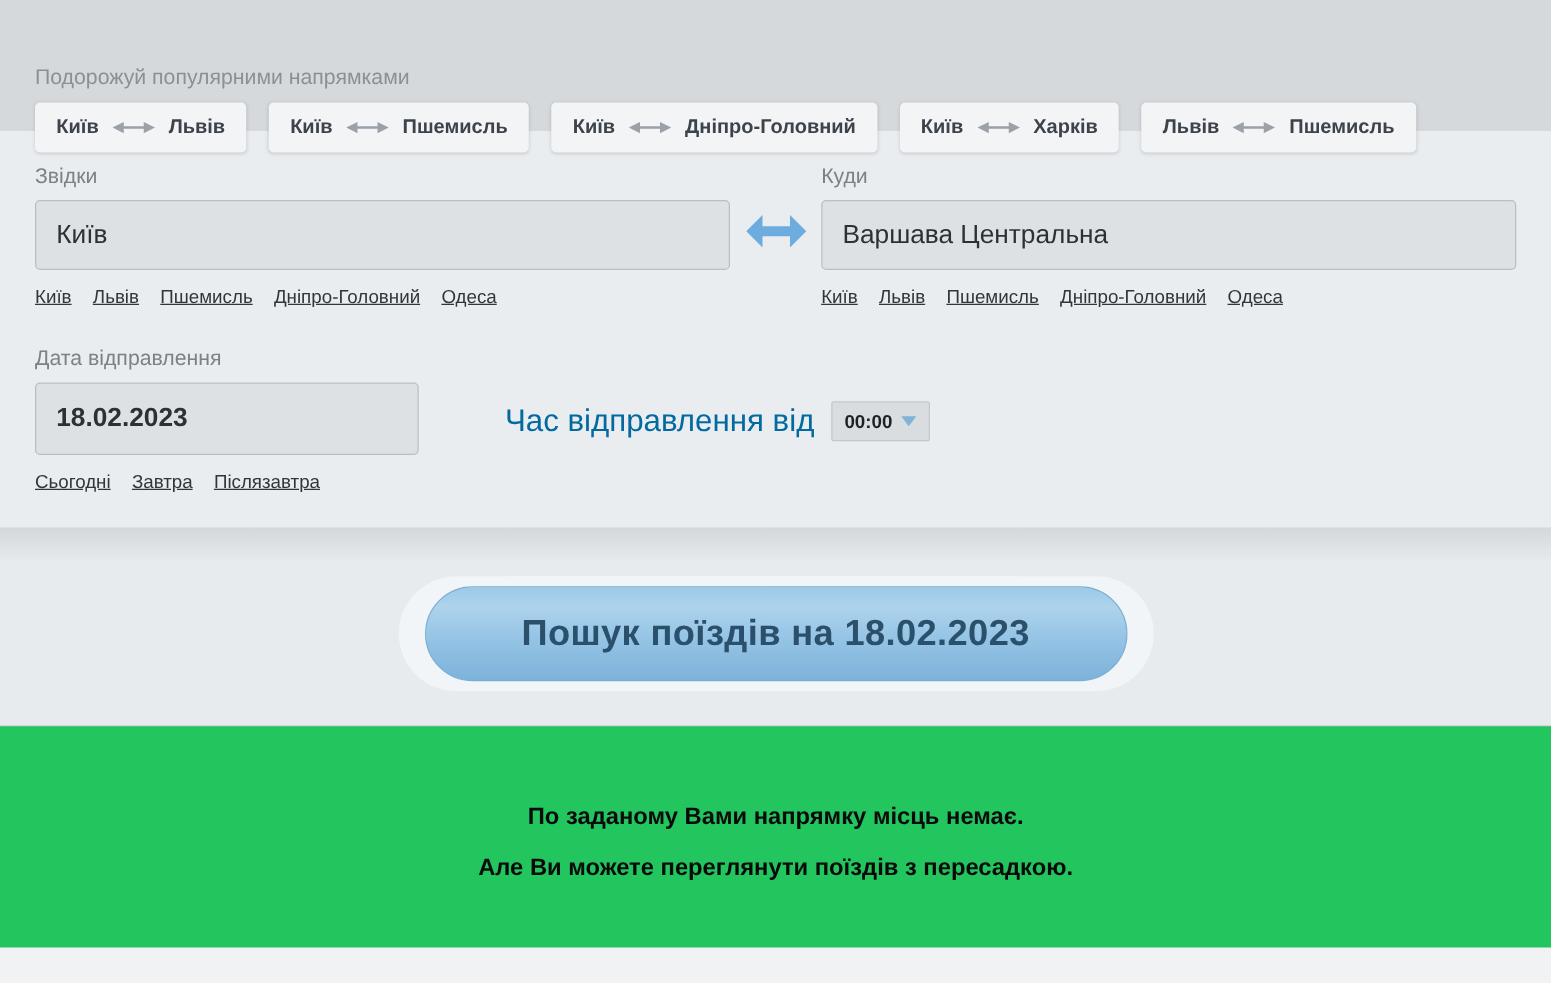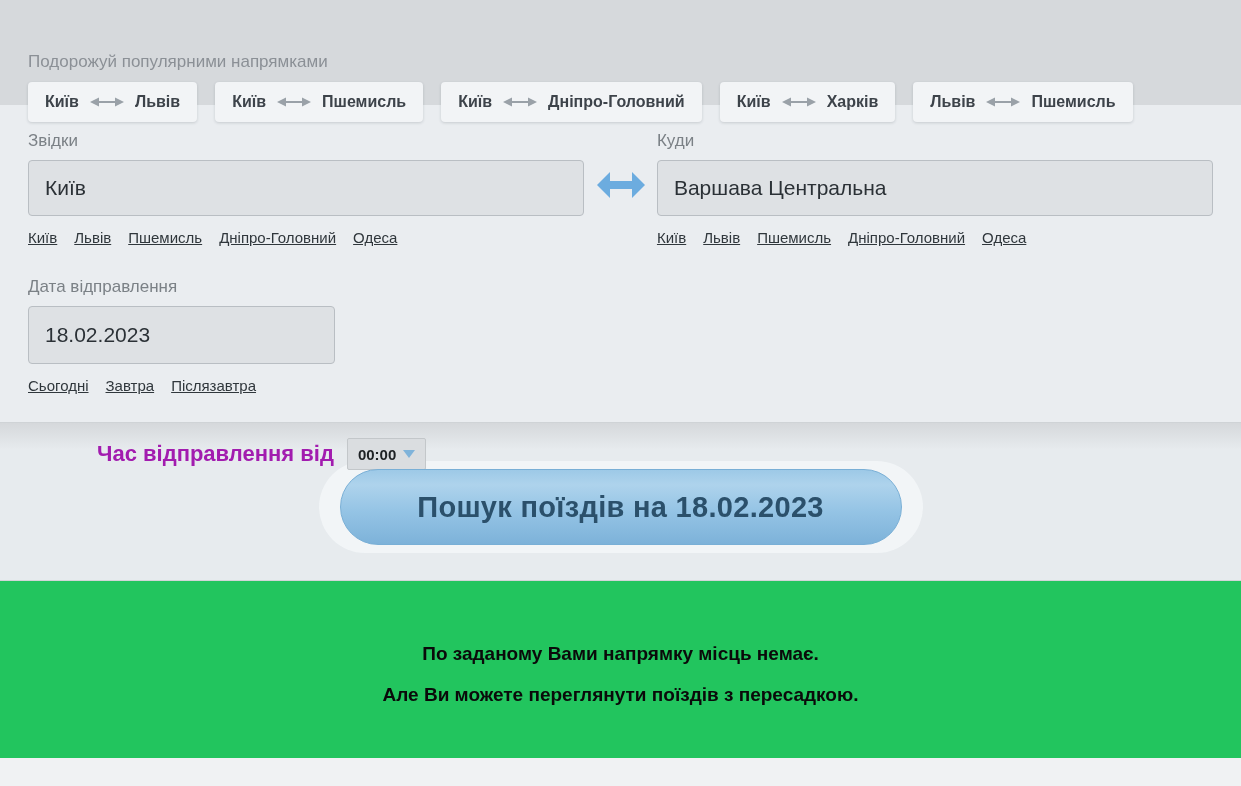--- a/index.html
+++ b/index.html
@@ -82,35 +82,35 @@
     margin-top: 13px;
     display: flex;
     gap: 17px;
   }
   .quick-link {
     font-size: 15px;
     color: #30373c;
     text-decoration: underline;
     white-space: nowrap;
   }
-  .date-row { display: flex; margin-top: 31px; flex-direction: column; }
+  .date-row { display: flex; margin-top: 31px; }
   .date-col { width: 307px; }
-  .date-input { height: 58px; font-weight: 400; }
+  .date-input { height: 58px; font-weight: 700; }
   .time-group {
     display: flex;
     align-items: center;
     gap: 13px;
     margin-left: 69px;
     margin-top: 44px;
     height: 32px;
   }
   .time-label {
-    font-size: 22px;
-    font-weight: 700;
-    color: #a21caf;
+    font-size: 25px;
+    font-weight: 400;
+    color: #0369a1;
     white-space: nowrap;
   }
   .time-select {
     display: flex;
     align-items: center;
     gap: 7px;
     height: 32px;
     padding: 0 10px;
     background: #dadde0;
     border: 1px solid #c3c7ca;

